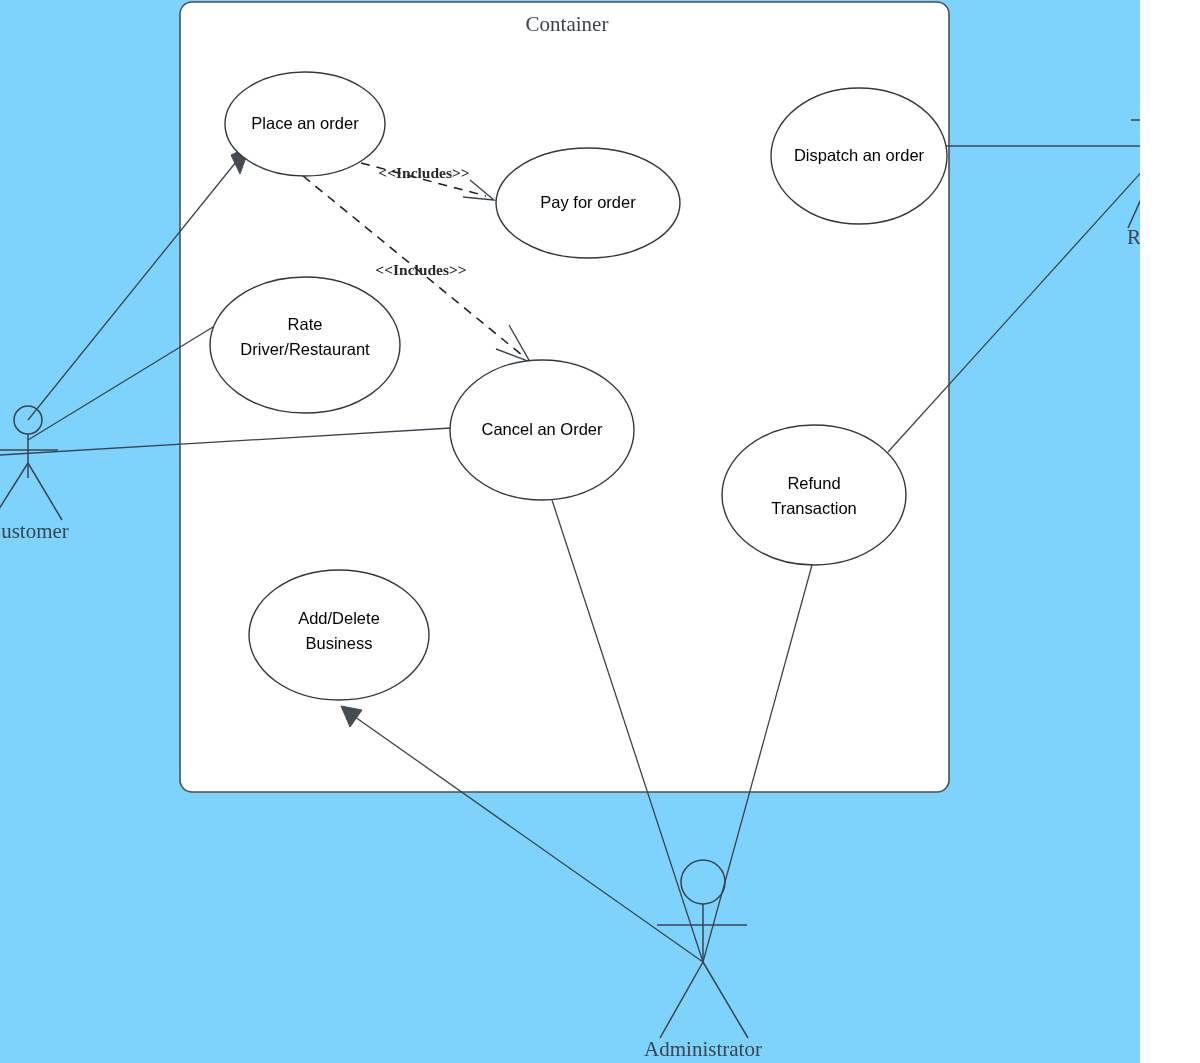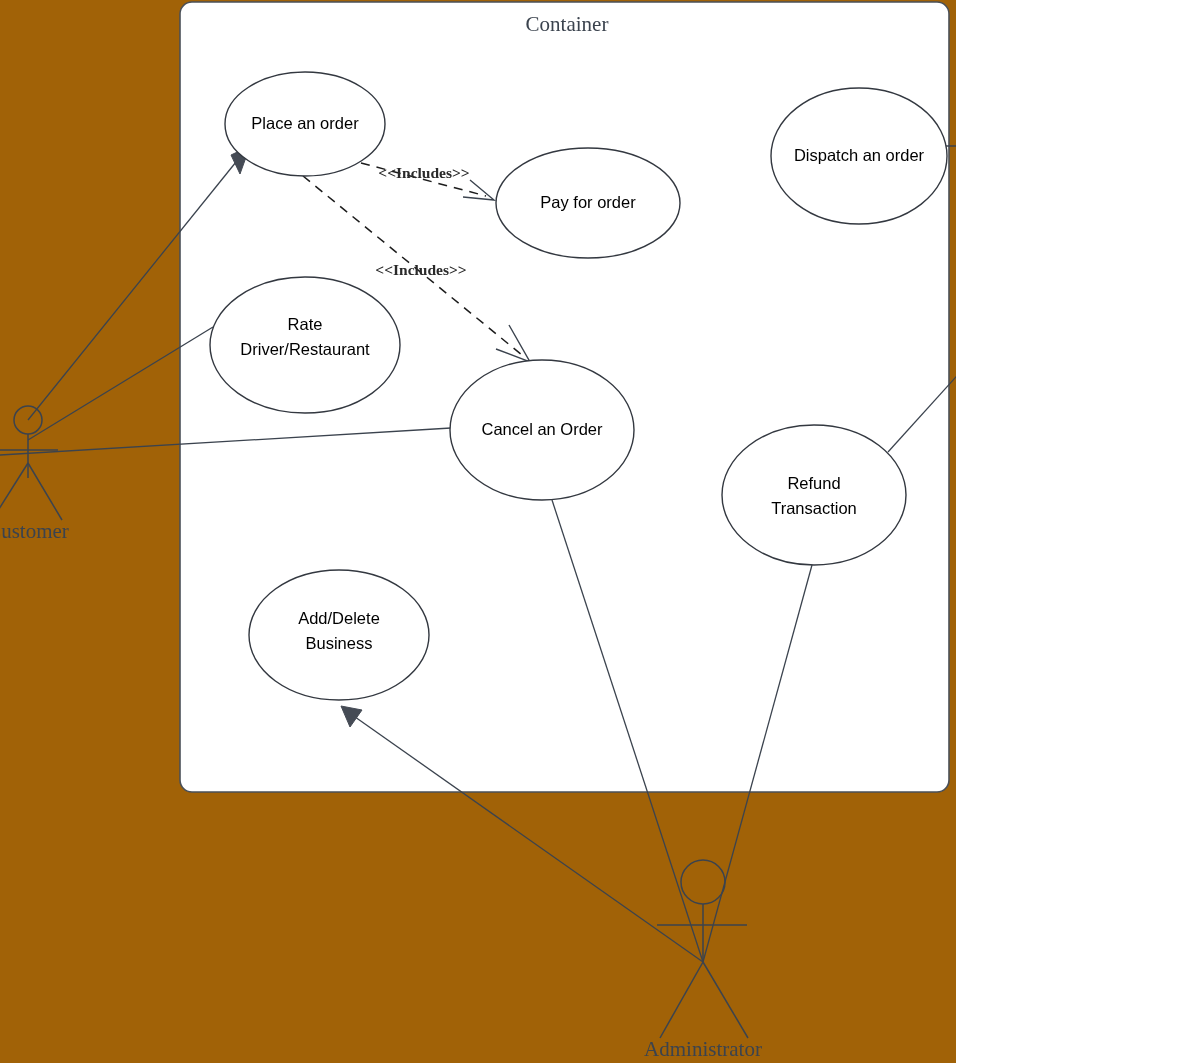--- a/index.html
+++ b/index.html
@@ -2,23 +2,23 @@
 <html><head>
 <meta charset="utf-8">
 <style>
   html, body {
     margin: 0;
     padding: 0;
     background: #ffffff;
   }
   #canvas {
     position: relative;
-    width: 956px;
+    width: 1140px;
     height: 1063px;
-    background: #a16207;
+    background: #7dd3fc;
     overflow: hidden;
     font-family: "Liberation Sans", sans-serif;
   }
   svg#diagram {
     position: absolute;
     top: 0;
     left: 0;
     width: 1200px;
     height: 1063px;
     display: block;

